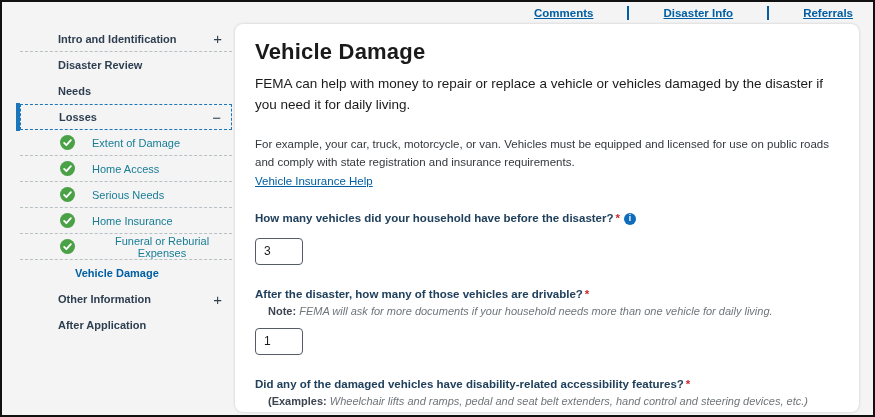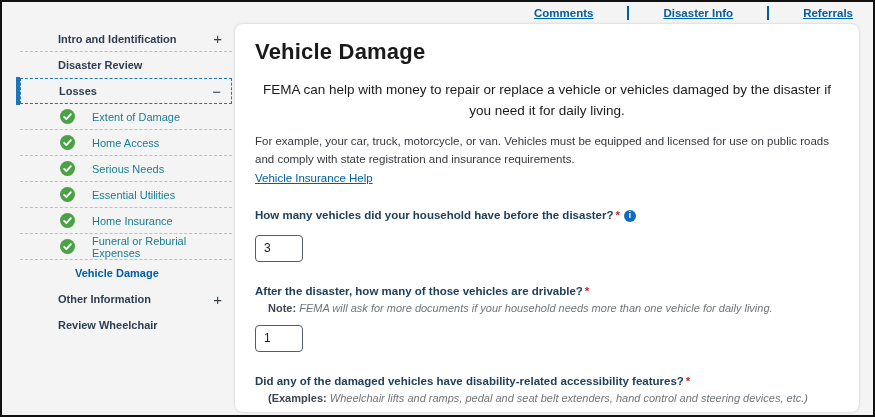--- a/index.html
+++ b/index.html
@@ -17,21 +17,21 @@
   }
   .header-link {
     color:#005ea2; font-size:11.5px; font-weight:700;
     text-decoration:underline; cursor:pointer; padding:2px 4px;
   }
   .header-divider { width:2px; height:14px; background:#005ea2; margin:0 30px; }
   
   .sidebar { position:absolute; left:18px; top:24px; width:212px; }
   .nav-row {
     position:relative; display:flex; align-items:center;
-    min-height:26px; cursor:pointer;
+    min-height:26px; cursor:pointer;text-align:center;
   }
   .nav-row.sep { border-bottom:1px dashed #b9c0c5; }
   .nav-section { padding-left:38px; padding-right:10px; justify-content:space-between; }
   .nav-section .nav-label { font-size:11px; font-weight:700; color:#2d3e50; }
   .nav-toggle { font-size:15px; font-weight:400; color:#30404f; line-height:1; }
   .nav-row.active {
     border:1.5px dashed #1a75bb; border-radius:1px;
   }
   .nav-row.active::before {
     content:""; position:absolute; left:-5px; top:-2px; bottom:-2px;
@@ -44,24 +44,24 @@
   .nav-current .nav-label { font-size:11px; font-weight:700; color:#005ea2; }
   
   .panel {
     position:absolute; left:233px; top:22px; width:624px; height:388px;
     background:#ffffff; border-radius:8px;
     box-shadow:0 0 3px rgba(0,0,0,0.18);
     padding:15px 20px 10px 20px;
   }
   .page-title { font-size:22px; font-weight:700; color:#1a1a1a; letter-spacing:0.2px; }
   .lead {
-    margin-top:15px; font-size:13.5px; line-height:1.55; color:#1b1b1b; max-width:600px;text-align:center;
+    margin-top:9px; font-size:13.5px; line-height:1.55; color:#1b1b1b; max-width:600px;
   }
   .description {
-    margin-top:11px; font-size:11.5px; line-height:1.55; color:#33383d; max-width:605px;
+    margin-top:20px; font-size:11.5px; line-height:1.55; color:#33383d; max-width:605px;
   }
   .help-link {
     display:inline-block; margin-top:0; font-size:11.5px;
     color:#005ea2; text-decoration:underline; cursor:pointer;
   }
   .question { margin-top:21px; }
   .q-label { font-size:11.5px; font-weight:700; color:#20405c; line-height:1.4; }
   .required { color:#c9252b; font-weight:700; margin-left:2px; }
   .info-icon {
     display:inline-flex; align-items:center; justify-content:center;
@@ -95,20 +95,23 @@
 
     <div class="nav-row nav-section sep">
       <span class="nav-label">Intro and Identification</span>
       <span class="nav-toggle">+</span>
     </div>
 
     <div class="nav-row nav-section">
       <span class="nav-label">Disaster Review</span>
     </div>
 
+    <div class="nav-row nav-section">
+      <span class="nav-label">Needs</span>
+    </div>
 
     <div class="nav-row nav-section active">
       <span class="nav-label">Losses</span>
       <span class="nav-toggle">−</span>
     </div>
 
     <div class="nav-row nav-sub sep">
       <svg class="check-icon" viewBox="0 0 20 20">
           <circle cx="10" cy="10" r="10" fill="#4aa146"></circle>
           <path d="M5.5 10.6l3 3 6-6.8" stroke="#fff" stroke-width="2.4" fill="none" stroke-linecap="round" stroke-linejoin="round"></path>
@@ -125,27 +128,20 @@
     </div>
 
     <div class="nav-row nav-sub sep">
       <svg class="check-icon" viewBox="0 0 20 20">
           <circle cx="10" cy="10" r="10" fill="#4aa146"></circle>
           <path d="M5.5 10.6l3 3 6-6.8" stroke="#fff" stroke-width="2.4" fill="none" stroke-linecap="round" stroke-linejoin="round"></path>
         </svg>
       <span class="nav-label">Serious Needs</span>
     </div>
 
-    <div class="nav-row nav-sub sep">
-      <svg class="check-icon" viewBox="0 0 20 20">
-          <circle cx="10" cy="10" r="10" fill="#4aa146"></circle>
-          <path d="M5.5 10.6l3 3 6-6.8" stroke="#fff" stroke-width="2.4" fill="none" stroke-linecap="round" stroke-linejoin="round"></path>
-        </svg>
-      <span class="nav-label">Essential Utilities</span>
-    </div>
 
     <div class="nav-row nav-sub sep">
       <svg class="check-icon" viewBox="0 0 20 20">
           <circle cx="10" cy="10" r="10" fill="#4aa146"></circle>
           <path d="M5.5 10.6l3 3 6-6.8" stroke="#fff" stroke-width="2.4" fill="none" stroke-linecap="round" stroke-linejoin="round"></path>
         </svg>
       <span class="nav-label">Home Insurance</span>
     </div>
 
 
@@ -160,21 +156,21 @@
     <div class="nav-row nav-current">
       <span class="nav-label">Vehicle Damage</span>
     </div>
 
     <div class="nav-row nav-section">
       <span class="nav-label">Other Information</span>
       <span class="nav-toggle">+</span>
     </div>
 
     <div class="nav-row nav-section">
-      <span class="nav-label">Review Wheelchair</span>
+      <span class="nav-label">After Application</span>
     </div>
 
   </nav>
 
   <main class="panel">
 
     <h1 class="page-title">Vehicle Damage</h1>
 
     <p class="lead">FEMA can help with money to repair or replace a vehicle or vehicles damaged by the disaster if you need it for daily living.</p>
 

